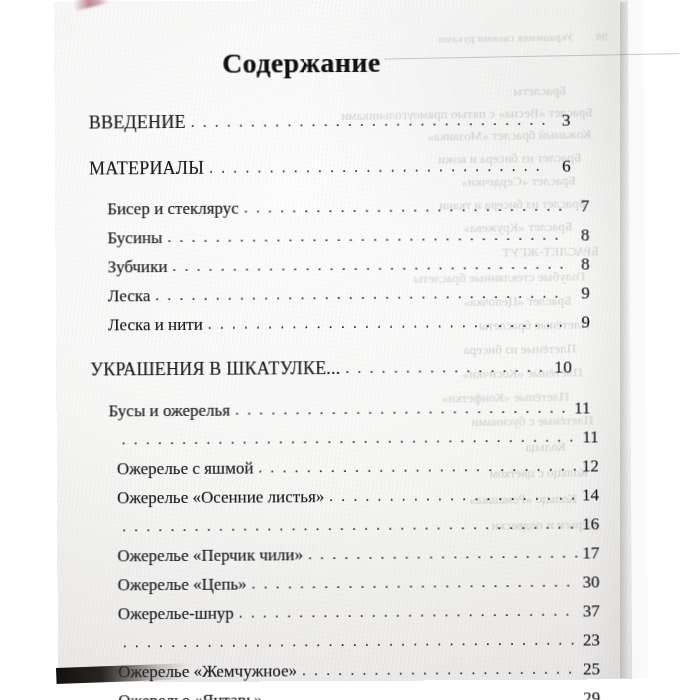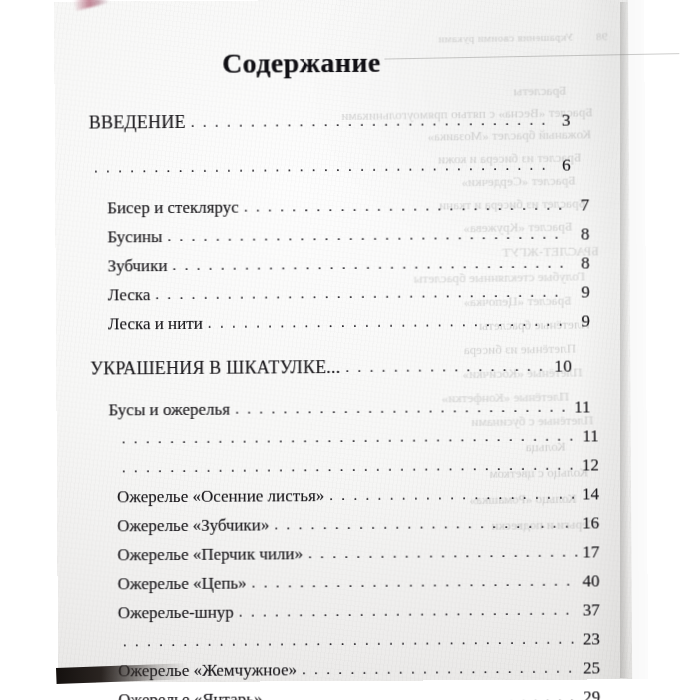--- a/index.html
+++ b/index.html
@@ -232,20 +232,21 @@
 
     <div id="content">
       <div id="toc-title">Содержание</div>
       <div id="toc-list">
           <div class="toc-row lvl-0 gap-after">
             <span class="toc-label">ВВЕДЕНИЕ</span>
             <span class="toc-leader" aria-hidden="true">. . . . . . . . . . . . . . . . . . . . . . . . . . . . . . . . . . . . . . . . . . . . . . . . . . . . . . . . . . . . . . . . . . . . . . . . . . . . . . . . . . . . . . . . . </span>
             <span class="toc-page">3</span>
           </div>
           <div class="toc-row lvl-0">
+            <span class="toc-label">МАТЕРИАЛЫ</span>
             <span class="toc-leader" aria-hidden="true">. . . . . . . . . . . . . . . . . . . . . . . . . . . . . . . . . . . . . . . . . . . . . . . . . . . . . . . . . . . . . . . . . . . . . . . . . . . . . . . . . . . . . . . . . </span>
             <span class="toc-page">6</span>
           </div>
           <div class="toc-row lvl-1">
             <span class="toc-label">Бисер и стеклярус</span>
             <span class="toc-leader" aria-hidden="true">. . . . . . . . . . . . . . . . . . . . . . . . . . . . . . . . . . . . . . . . . . . . . . . . . . . . . . . . . . . . . . . . . . . . . . . . . . . . . . . . . . . . . . . . . </span>
             <span class="toc-page">7</span>
           </div>
           <div class="toc-row lvl-1">
             <span class="toc-label">Бусины</span>
@@ -275,42 +276,42 @@
           <div class="toc-row lvl-1">
             <span class="toc-label">Бусы и ожерелья</span>
             <span class="toc-leader" aria-hidden="true">. . . . . . . . . . . . . . . . . . . . . . . . . . . . . . . . . . . . . . . . . . . . . . . . . . . . . . . . . . . . . . . . . . . . . . . . . . . . . . . . . . . . . . . . . </span>
             <span class="toc-page">11</span>
           </div>
           <div class="toc-row lvl-2">
             <span class="toc-leader" aria-hidden="true">. . . . . . . . . . . . . . . . . . . . . . . . . . . . . . . . . . . . . . . . . . . . . . . . . . . . . . . . . . . . . . . . . . . . . . . . . . . . . . . . . . . . . . . . . </span>
             <span class="toc-page">11</span>
           </div>
           <div class="toc-row lvl-2">
+            <span class="toc-label">Ожерелье с яшмой</span>
             <span class="toc-leader" aria-hidden="true">. . . . . . . . . . . . . . . . . . . . . . . . . . . . . . . . . . . . . . . . . . . . . . . . . . . . . . . . . . . . . . . . . . . . . . . . . . . . . . . . . . . . . . . . . </span>
             <span class="toc-page">12</span>
           </div>
           <div class="toc-row lvl-2">
             <span class="toc-label">Ожерелье «Осенние листья»</span>
             <span class="toc-leader" aria-hidden="true">. . . . . . . . . . . . . . . . . . . . . . . . . . . . . . . . . . . . . . . . . . . . . . . . . . . . . . . . . . . . . . . . . . . . . . . . . . . . . . . . . . . . . . . . . </span>
             <span class="toc-page">14</span>
           </div>
           <div class="toc-row lvl-2">
-            <span class="toc-label">Ожерелье «Зубчики»</span>
             <span class="toc-leader" aria-hidden="true">. . . . . . . . . . . . . . . . . . . . . . . . . . . . . . . . . . . . . . . . . . . . . . . . . . . . . . . . . . . . . . . . . . . . . . . . . . . . . . . . . . . . . . . . . </span>
             <span class="toc-page">16</span>
           </div>
           <div class="toc-row lvl-2">
             <span class="toc-label">Ожерелье «Перчик чили»</span>
             <span class="toc-leader" aria-hidden="true">. . . . . . . . . . . . . . . . . . . . . . . . . . . . . . . . . . . . . . . . . . . . . . . . . . . . . . . . . . . . . . . . . . . . . . . . . . . . . . . . . . . . . . . . . </span>
             <span class="toc-page">17</span>
           </div>
           <div class="toc-row lvl-2">
             <span class="toc-label">Ожерелье «Цепь»</span>
             <span class="toc-leader" aria-hidden="true">. . . . . . . . . . . . . . . . . . . . . . . . . . . . . . . . . . . . . . . . . . . . . . . . . . . . . . . . . . . . . . . . . . . . . . . . . . . . . . . . . . . . . . . . . </span>
-            <span class="toc-page">40</span>
+            <span class="toc-page">30</span>
           </div>
           <div class="toc-row lvl-2">
             <span class="toc-label">Ожерелье-шнур</span>
             <span class="toc-leader" aria-hidden="true">. . . . . . . . . . . . . . . . . . . . . . . . . . . . . . . . . . . . . . . . . . . . . . . . . . . . . . . . . . . . . . . . . . . . . . . . . . . . . . . . . . . . . . . . . </span>
             <span class="toc-page">37</span>
           </div>
           <div class="toc-row lvl-2">
             <span class="toc-leader" aria-hidden="true">. . . . . . . . . . . . . . . . . . . . . . . . . . . . . . . . . . . . . . . . . . . . . . . . . . . . . . . . . . . . . . . . . . . . . . . . . . . . . . . . . . . . . . . . . </span>
             <span class="toc-page">23</span>
           </div>

